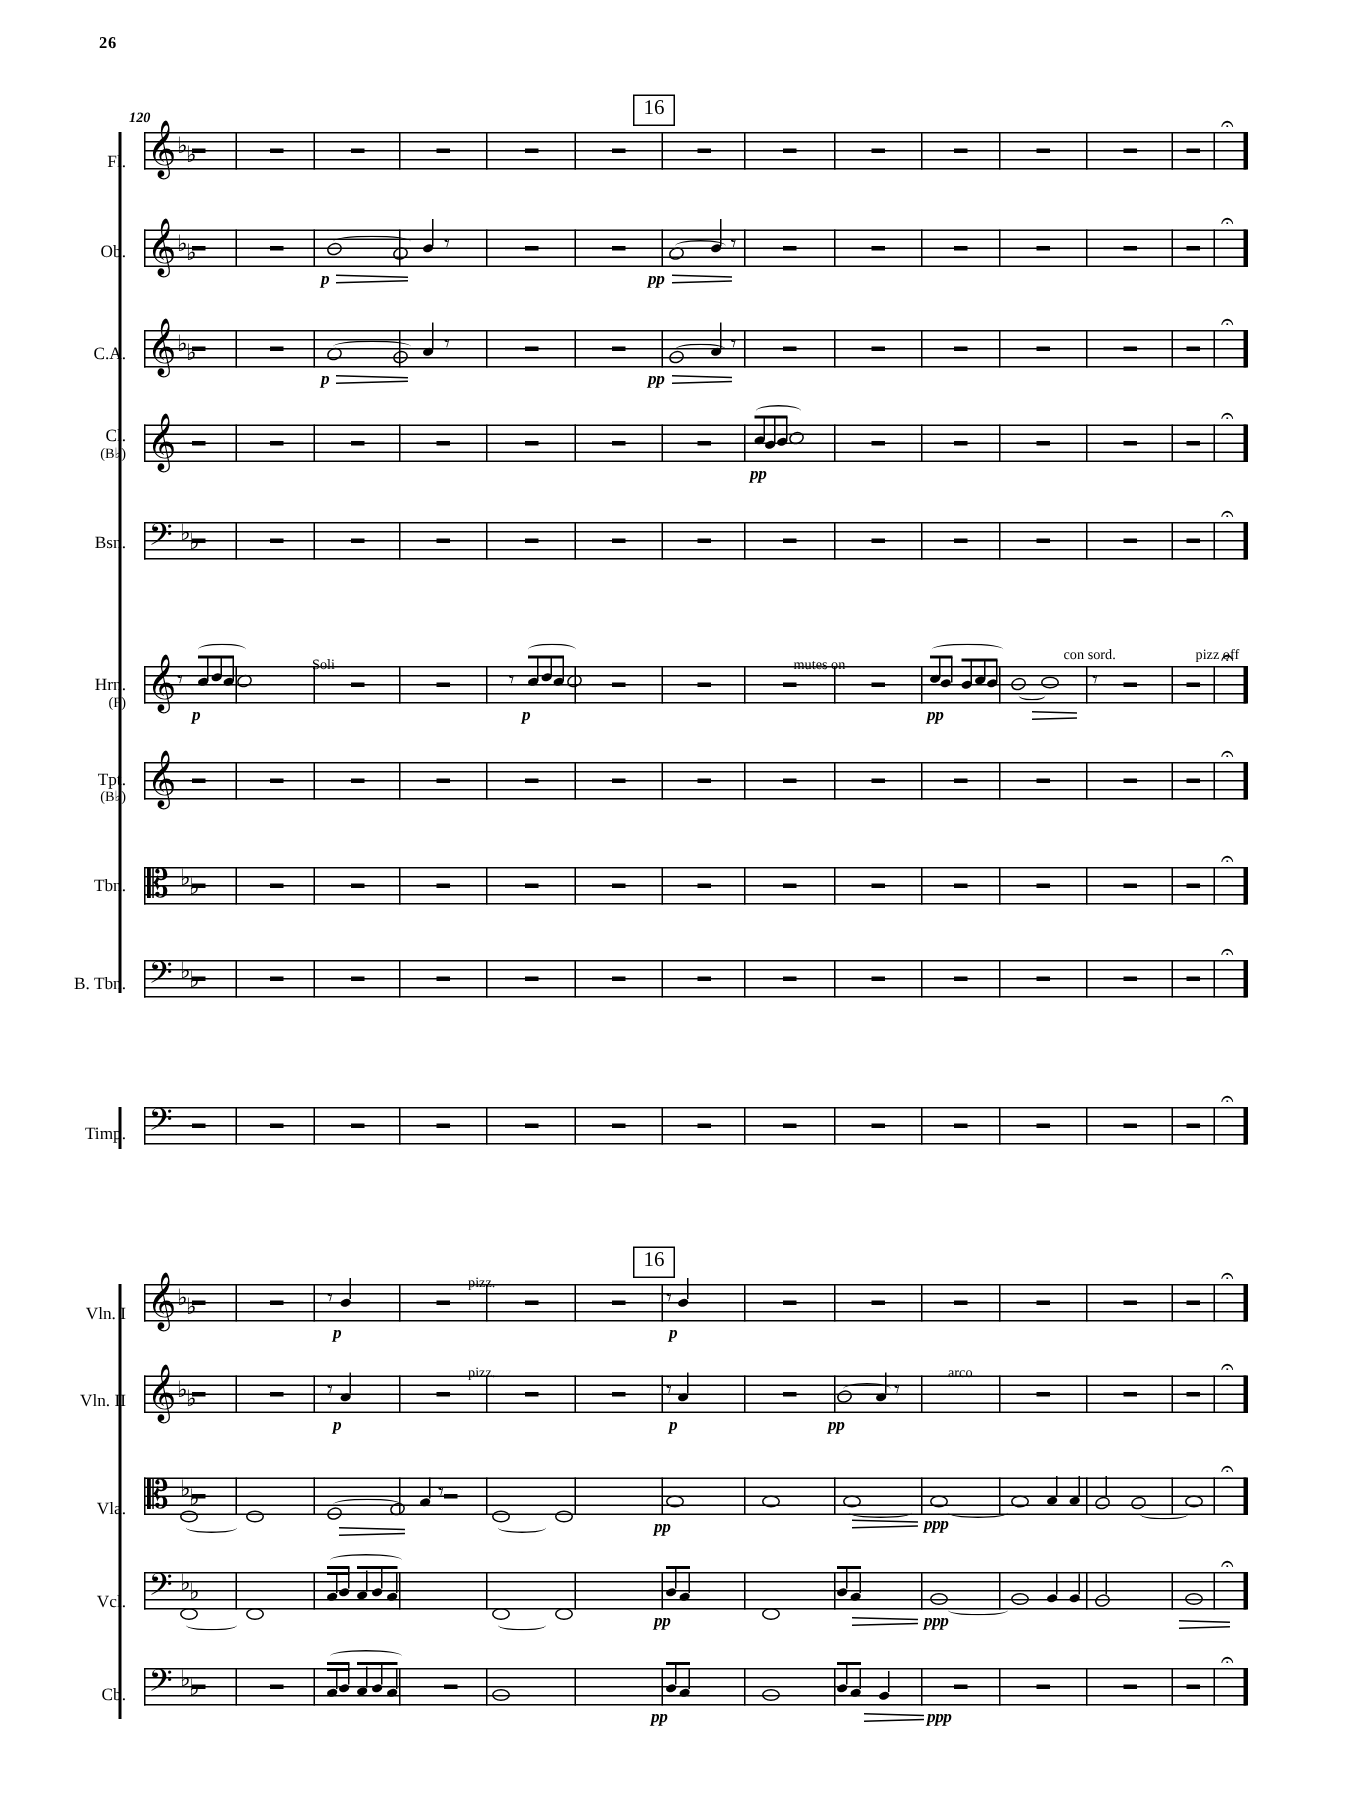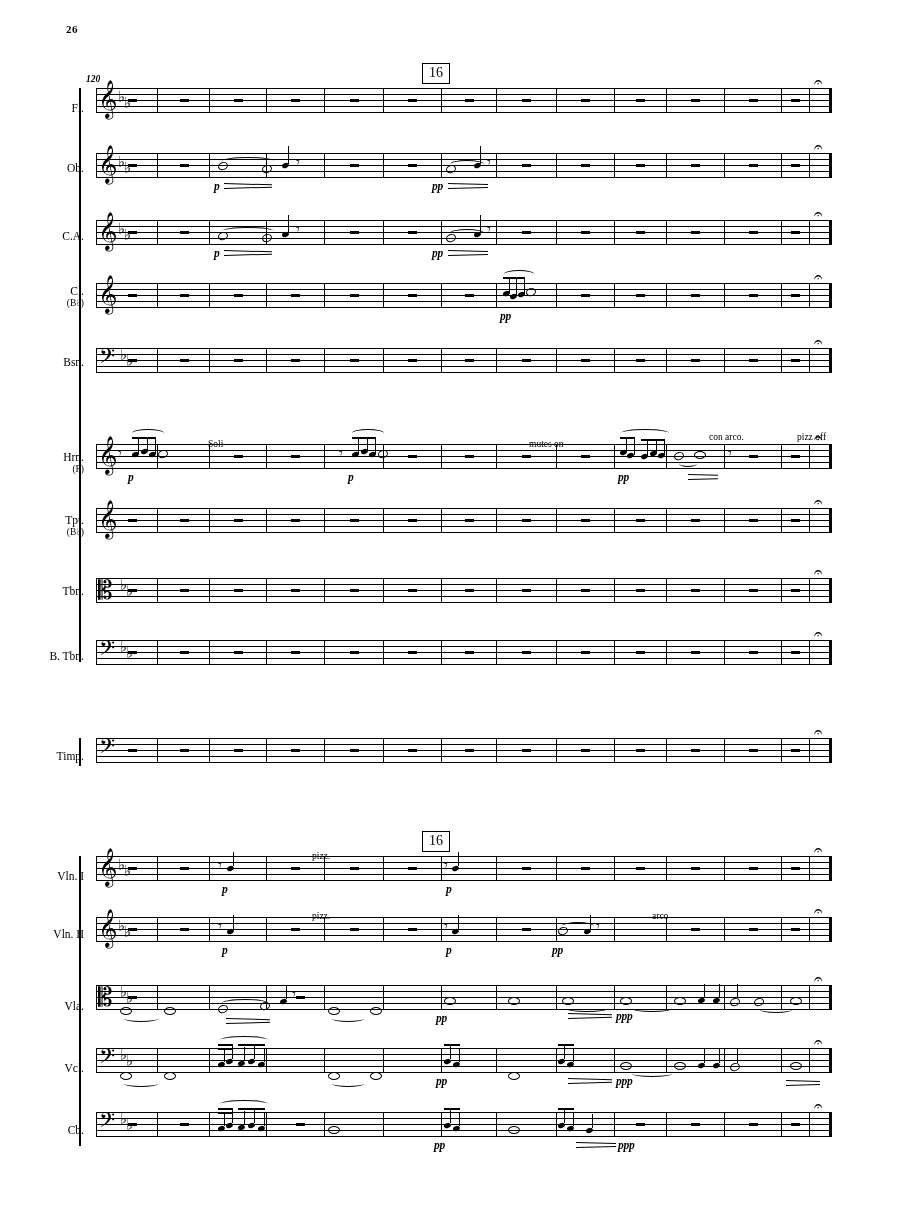--- a/index.html
+++ b/index.html
@@ -481,21 +481,21 @@
     <div class="rest" style="left:695px; top:11px;"></div>
     <div class="fermata" style="left:718px; top:-13px;">𝄐</div>
   </div>
 
   <div class="inst-label" style="top:451px;">
     <span>Hrn.</span>
     <span class="sub">(F)</span>
   </div>
   <div class="tech" style="left:208px; top:440px;">Soli</div>
   <div class="tech" style="left:529px; top:440px;">mutes on</div>
-  <div class="tech" style="left:709px; top:433px;">con arco.</div>
+  <div class="tech" style="left:709px; top:433px;">con sord.</div>
   <div class="tech" style="left:797px; top:433px;">pizz off</div>
   <div class="staff" style="top:444px;">
     <div class="line l0"></div>
       <div class="line l1"></div>
       <div class="line l2"></div>
       <div class="line l3"></div>
       <div class="line l4"></div>
     <div class="clef treble">𝄞</div>
     <div class="barline" style="left:0px;"></div>
     <div class="barline" style="left:61px;"></div>
@@ -790,21 +790,21 @@
     <div class="nh" style="left:356px; top:10px;"></div>
     <div class="stem" style="left:362px; top:-4px; height:14px;"></div>
     <div class="dyn" style="left:350px; top:28px;">p</div>
     <div class="fermata" style="left:718px; top:-13px;">𝄐</div>
   </div>
 
   <div class="inst-label" style="top:928px;">
     <span>Vln. II</span>
   </div>
   <div class="tech" style="left:312px; top:912px;">pizz.</div>
-  <div class="tech" style="left:652px; top:912px;">arco</div>
+  <div class="tech" style="left:632px; top:912px;">arco</div>
   <div class="staff" style="top:917px;">
     <div class="line l0"></div>
       <div class="line l1"></div>
       <div class="line l2"></div>
       <div class="line l3"></div>
       <div class="line l4"></div>
     <div class="clef treble">𝄞</div>
     <div class="keysig" style="left:22px; top:2px;">♭</div>
     <div class="keysig" style="left:28px; top:8px;">♭</div>
     <div class="barline" style="left:0px;"></div>

